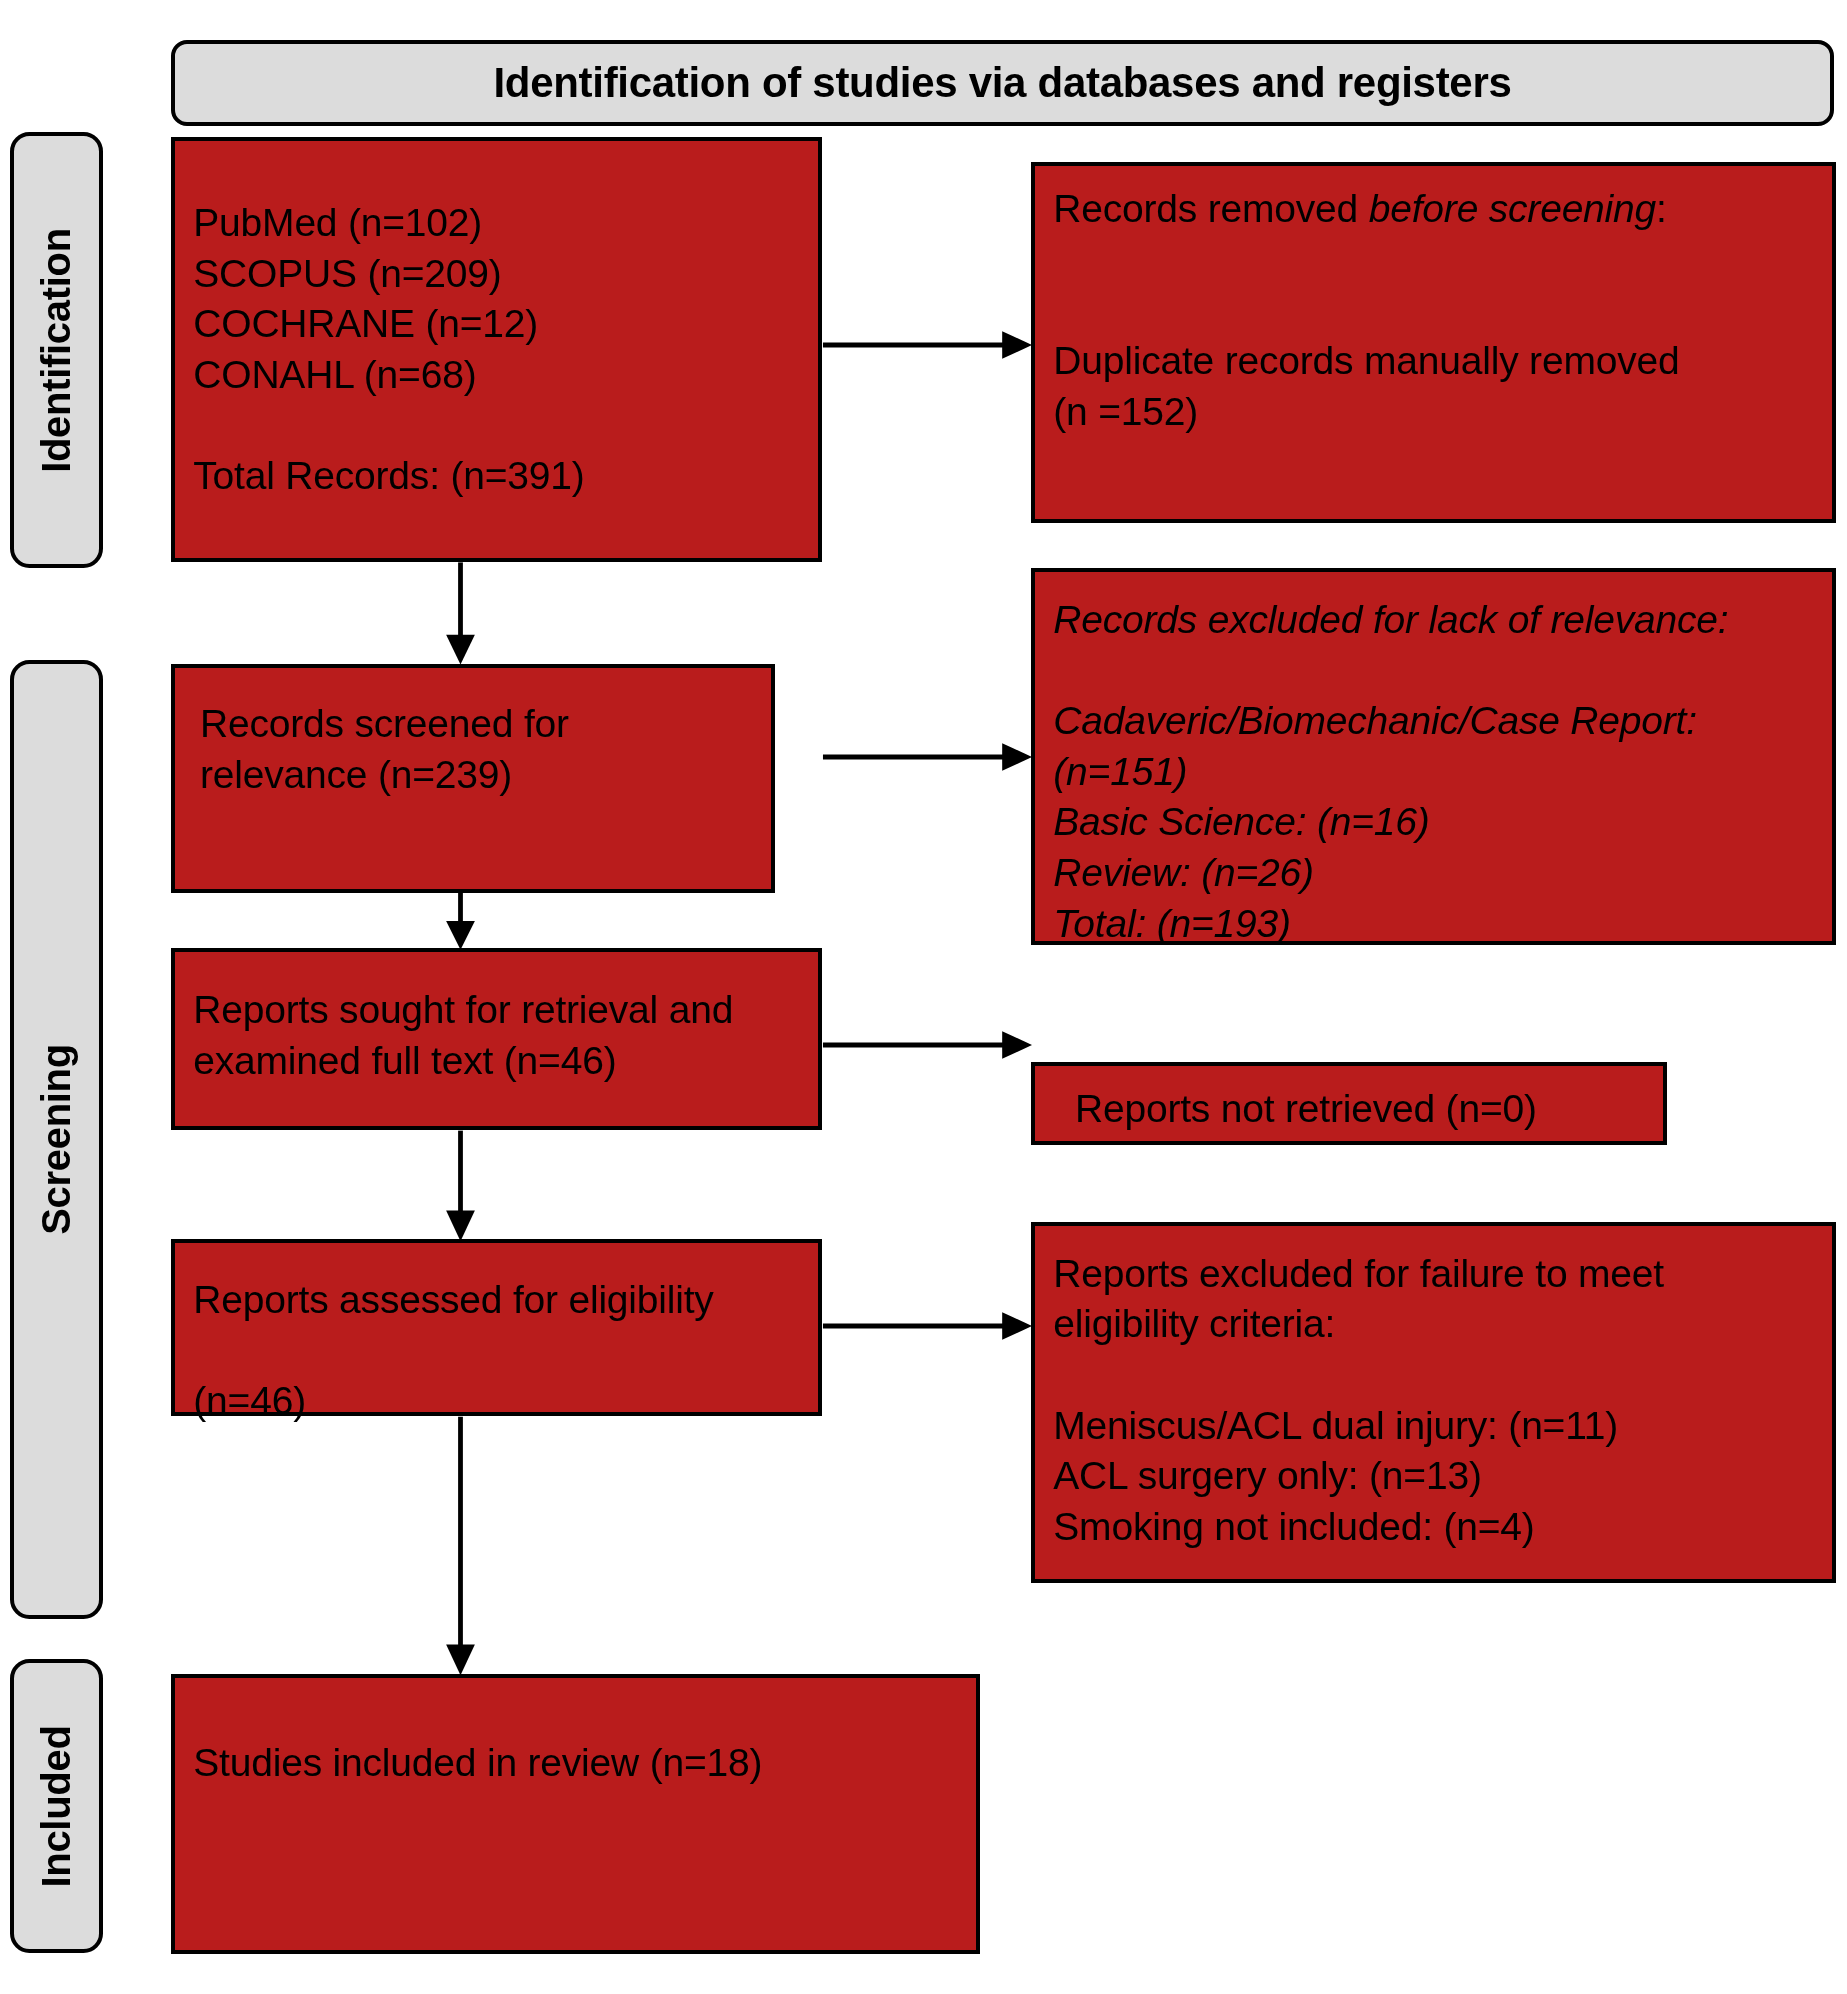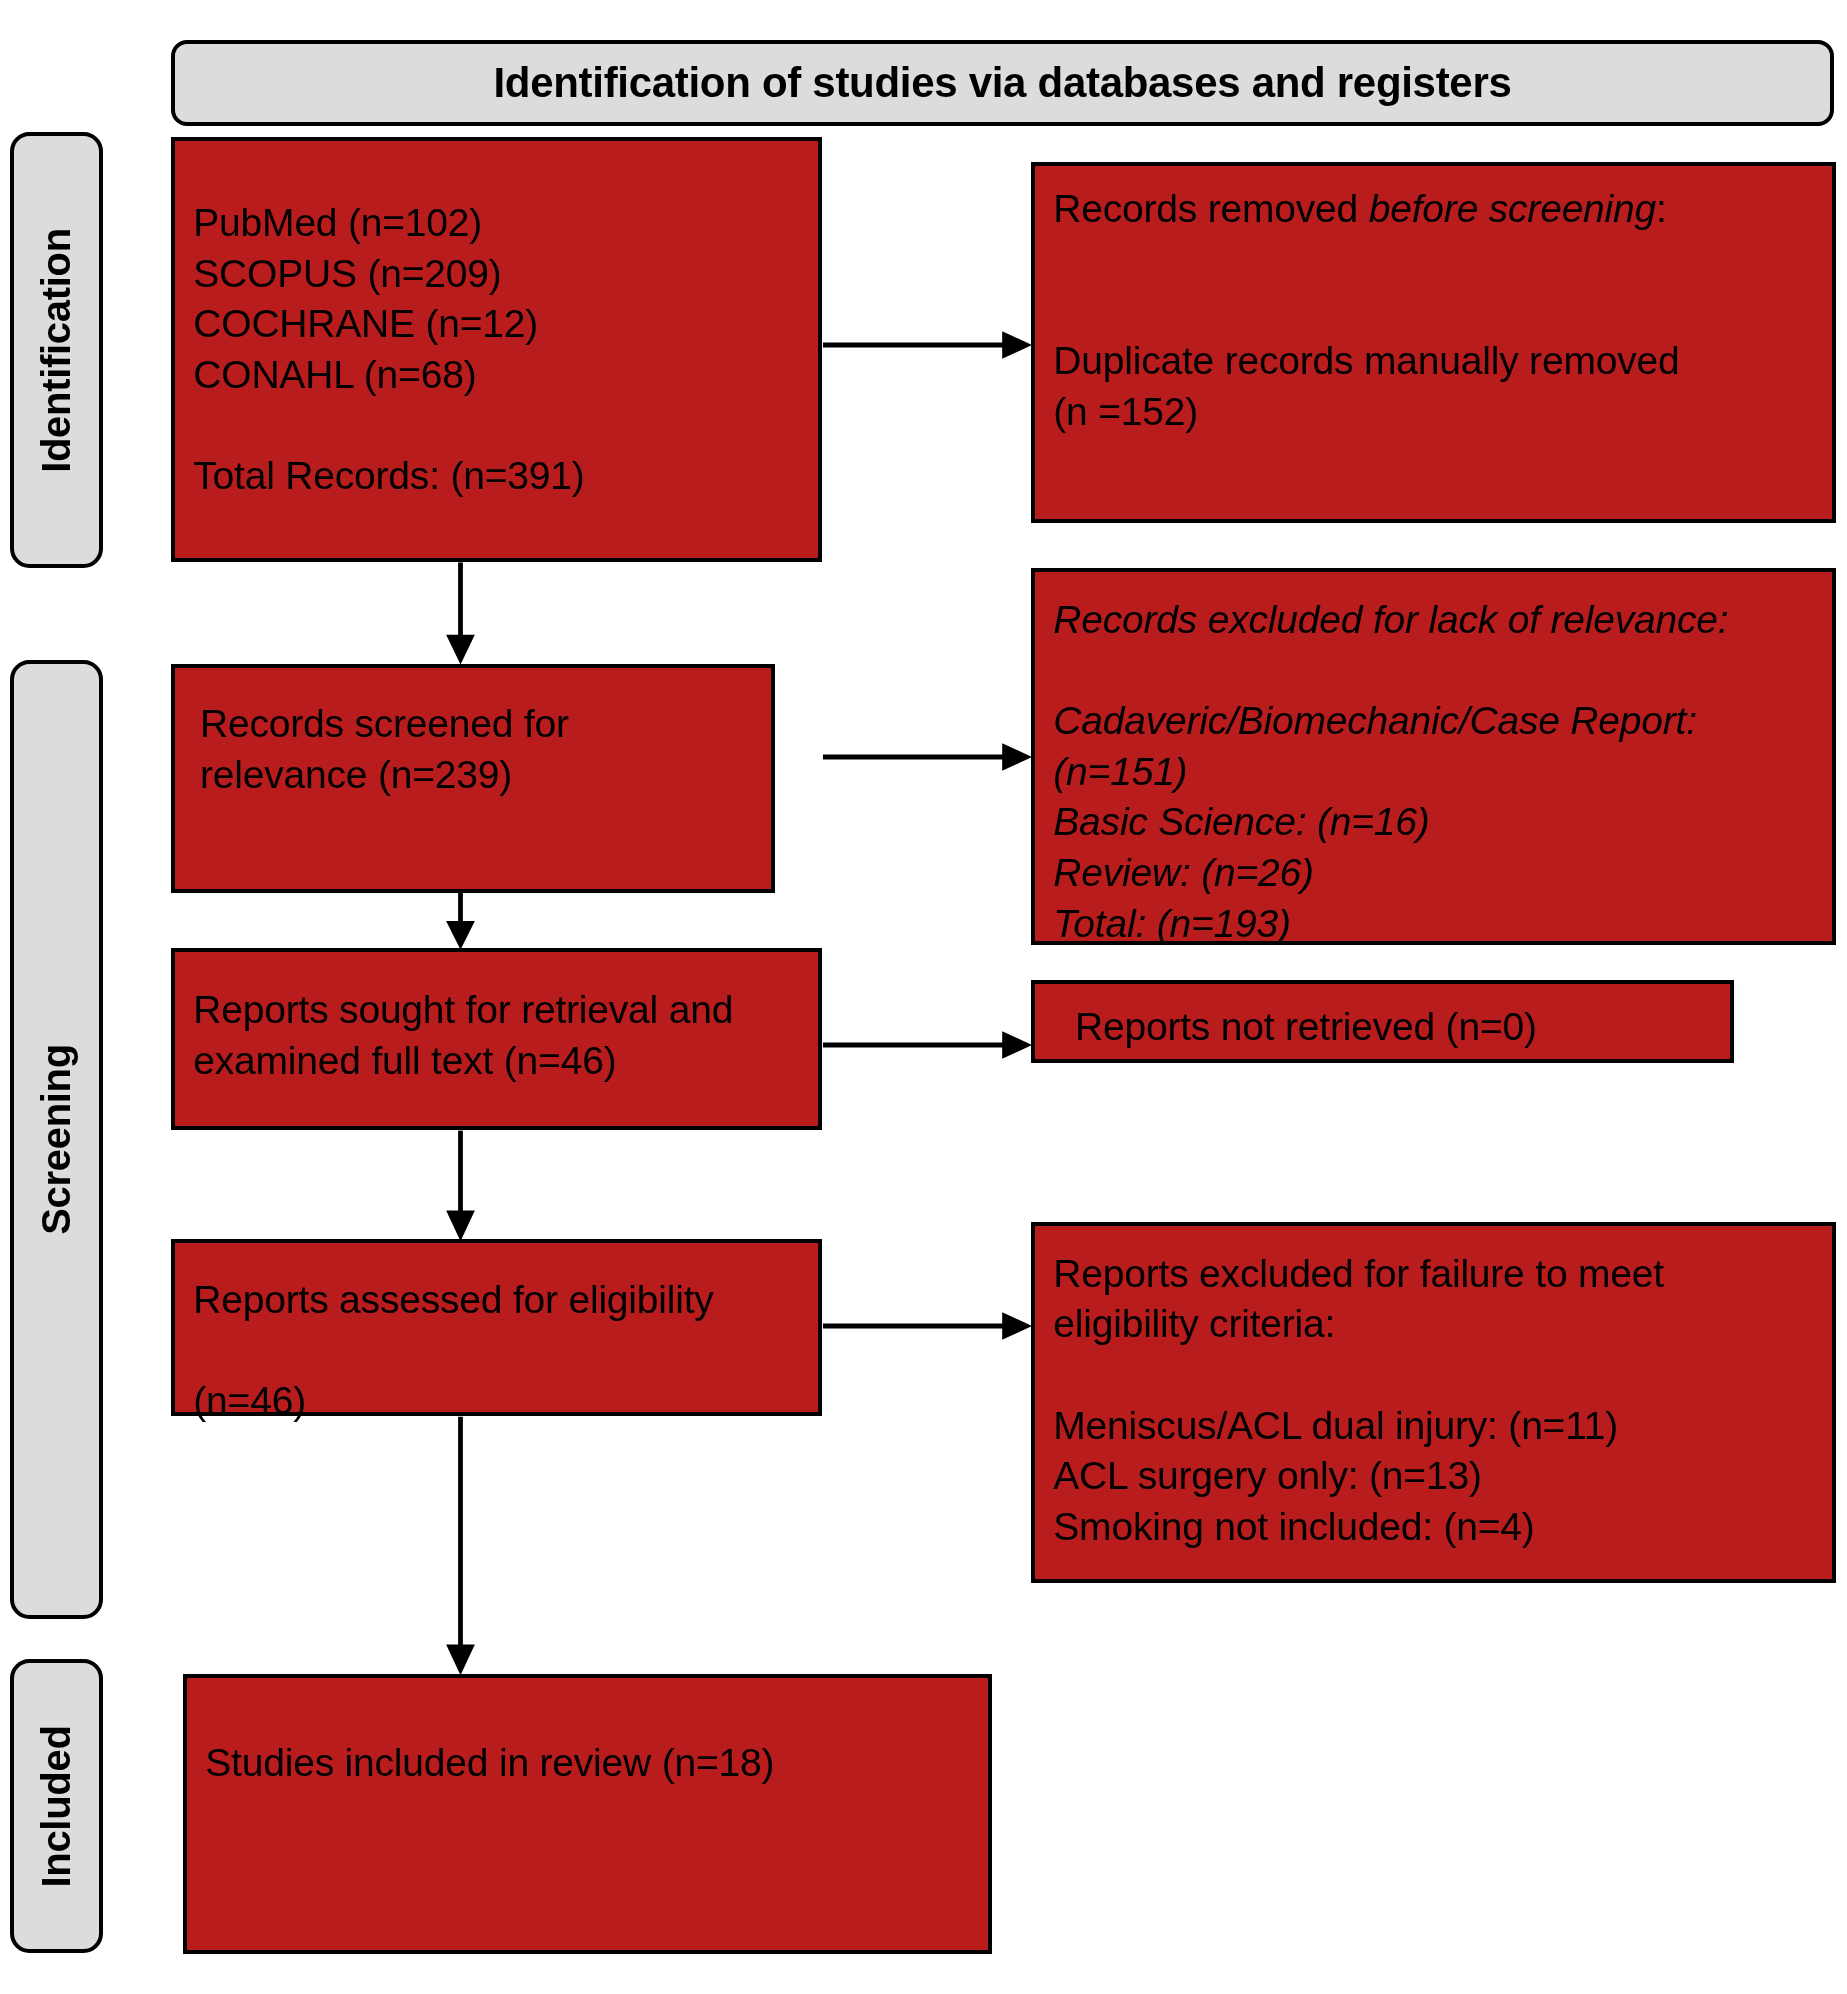--- a/index.html
+++ b/index.html
@@ -124,21 +124,21 @@
     <div class="box-text">Reports sought for retrieval and
 examined full text (n=46)</div>
   </div>
 
   <div class="box" style="left:171px; top:1239px; width:651px; height:177px; padding-top:32px;">
     <div class="box-text">Reports assessed for eligibility
 
 (n=46)</div>
   </div>
 
-  <div class="box" style="left:171px; top:1674px; width:809px; height:280px; padding-top:60px;margin-left:12px;">
+  <div class="box" style="left:171px; top:1674px; width:809px; height:280px; padding-top:60px;">
     <div class="box-text">Studies included in review (n=18)</div>
   </div>
 
   <div class="box" style="left:1031px; top:162px; width:805px; height:361px; padding-top:18px;">
     <div class="box-text"><span>Records removed </span><em>before screening</em><span>:</span></div>
     <div class="box-text">
 
 Duplicate records manually removed
 (n =152)</div>
   </div>
@@ -146,21 +146,21 @@
   <div class="box" style="left:1031px; top:568px; width:805px; height:377px; padding-top:22.6px;font-style:italic;">
     <div class="box-text">Records excluded for lack of relevance:
 
 Cadaveric/Biomechanic/Case Report:
 (n=151)
 Basic Science: (n=16)
 Review: (n=26)
 Total: (n=193)</div>
   </div>
 
-  <div class="box" style="left:1031px; top:980px; width:703px; height:83px; padding-top:18.3px;padding-left:40px;">
+  <div class="box" style="left:1031px; top:1062px; width:636px; height:83px; padding-top:18.3px;padding-left:40px;">
     <div class="box-text">Reports not retrieved (n=0)</div>
   </div>
 
   <div class="box" style="left:1031px; top:1222px; width:805px; height:361px; padding-top:22.6px;">
     <div class="box-text">Reports excluded for failure to meet
 eligibility criteria:
 
 Meniscus/ACL dual injury: (n=11)
 ACL surgery only: (n=13)
 Smoking not included: (n=4)</div>

